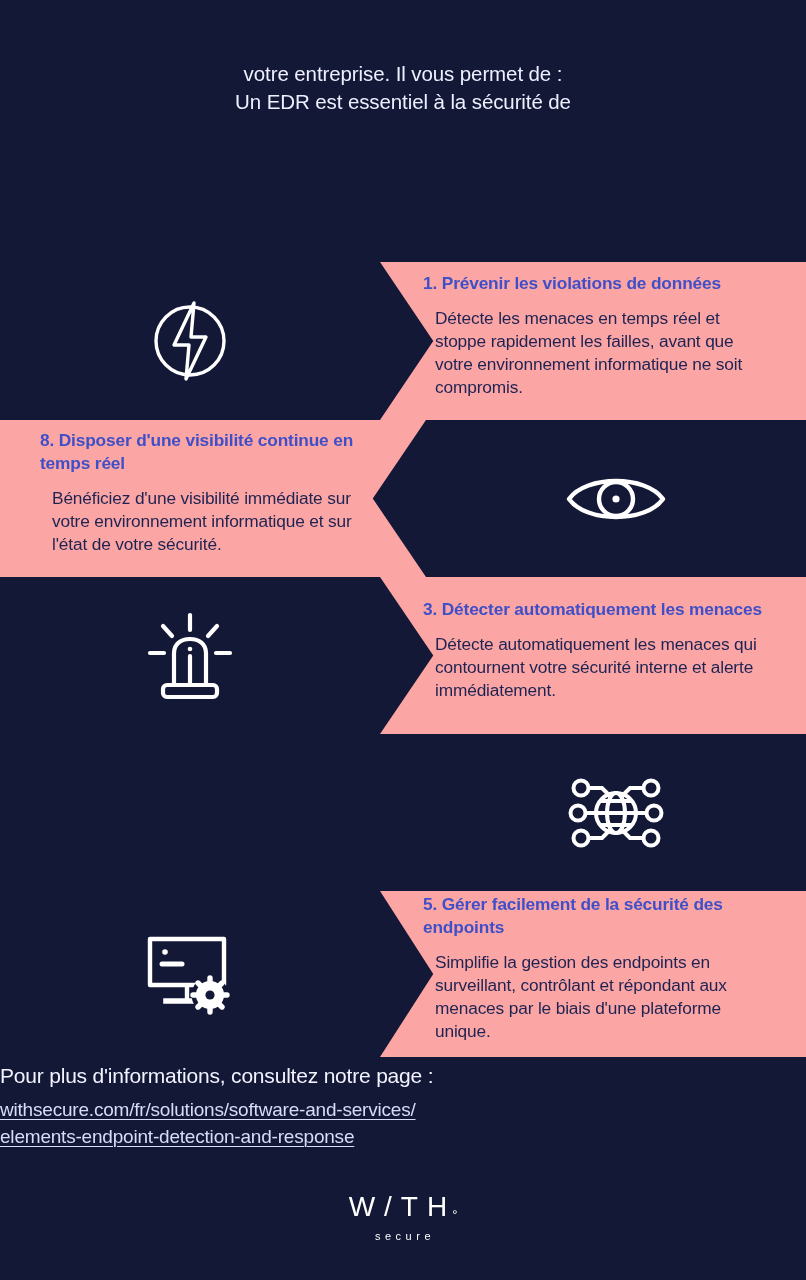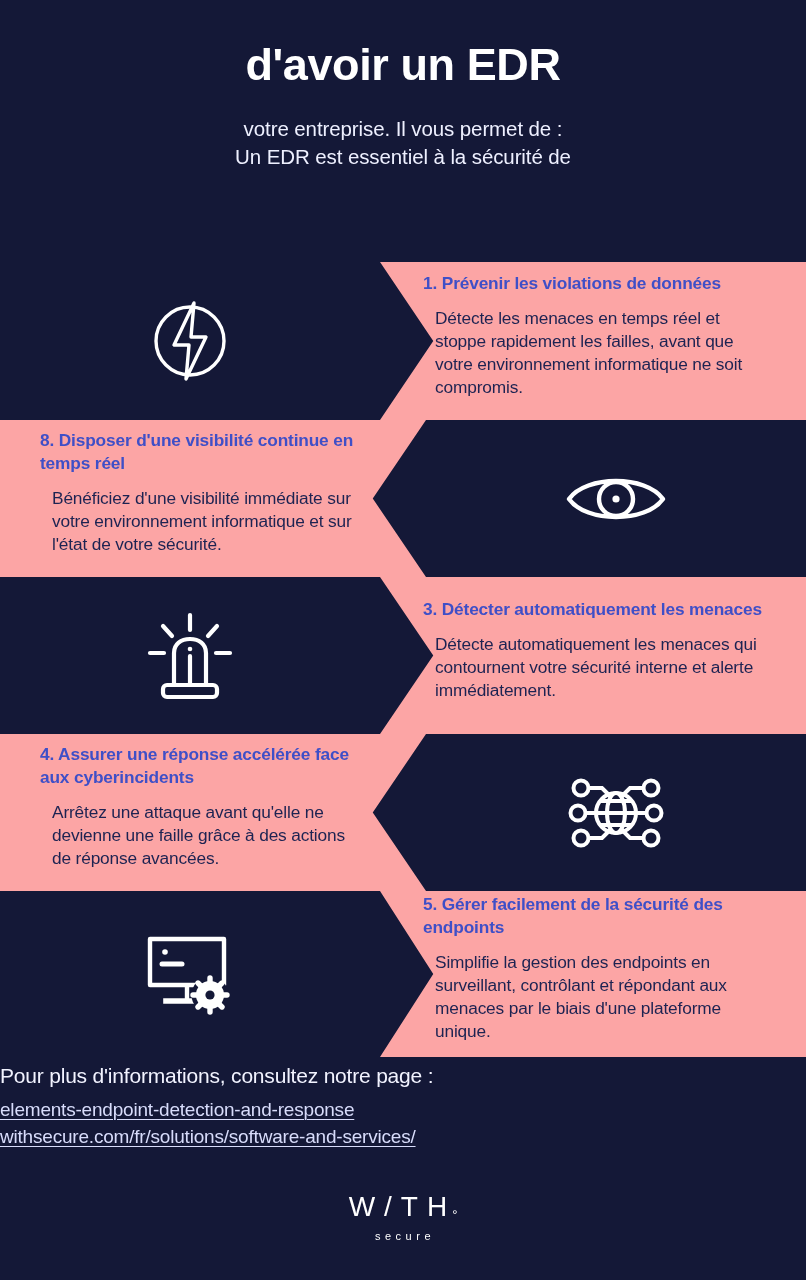--- a/index.html
+++ b/index.html
@@ -185,21 +185,20 @@
     padding-left: 4px;
   }
 </style>
 </head>
 <body>
 
 <div id="infographic">
 
   <div class="header">
     <h1 class="title">
-      <span class="tline">d'avoir un EDR</span>
     </h1>
     <p class="subtitle">
       <span class="sline">votre entreprise. Il vous permet de :</span>
       <span class="sline">Un EDR est essentiel à la sécurité de</span>
     </p>
   </div>
 
   <div class="rows">
 
     <div class="row right" style="height:158px">
@@ -285,26 +284,20 @@
             </g>
             <g stroke="#ffffff" stroke-width="4" fill="none">
               <circle cx="48" cy="42" r="20"></circle>
               <ellipse cx="48" cy="42" rx="9" ry="20"></ellipse>
               <line x1="28" y1="42" x2="68" y2="42"></line>
               <path d="M31 30 H65"></path>
               <path d="M31 54 H65"></path>
             </g>
           </svg>
         </span>
-      </div>
-      <div class="panel">
-        <div class="panel-inner">
-          <p class="reason-title">4. Assurer une réponse accélérée face aux cyberincidents</p>
-          <p class="reason-body">Arrêtez une attaque avant qu'elle ne devienne une faille grâce à des actions de réponse avancées.</p>
-        </div>
       </div>
     </div>
 
     <div class="row right" style="height:166px">
       <div class="icon-cell">
         <span>
           <svg width="100" height="94" viewBox="0 0 100 94" fill="none">
             <path d="M10 12 H84 V58 H10 Z" stroke="#ffffff" stroke-width="4.4" stroke-linejoin="round"></path>
             <line x1="47" y1="58" x2="47" y2="72" stroke="#ffffff" stroke-width="4.4"></line>
             <line x1="26" y1="74" x2="68" y2="74" stroke="#ffffff" stroke-width="5.6" stroke-linecap="square"></line>
@@ -336,22 +329,22 @@
           <p class="reason-body">Simplifie la gestion des endpoints en surveillant, contrôlant et répondant aux menaces par le biais d'une plateforme unique.</p>
         </div>
       </div>
     </div>
 
   </div>
 
   <div class="footer">
     <p class="footer-lead">Pour plus d'informations, consultez notre page :</p>
     <p class="footer-url">
+      <span class="uline">withsecure.com/fr/solutions/software-and-services/</span>
       <span class="uline">elements-endpoint-detection-and-response</span>
-      <span class="uline">withsecure.com/fr/solutions/software-and-services/</span>
     </p>
   </div>
 
   <div class="logo-wrap">
     <div class="logo-mark">
       <span class="logo-word">W/TH</span>
       <span class="logo-deg">°</span>
     </div>
     <div class="logo-sub">secure</div>
   </div>

